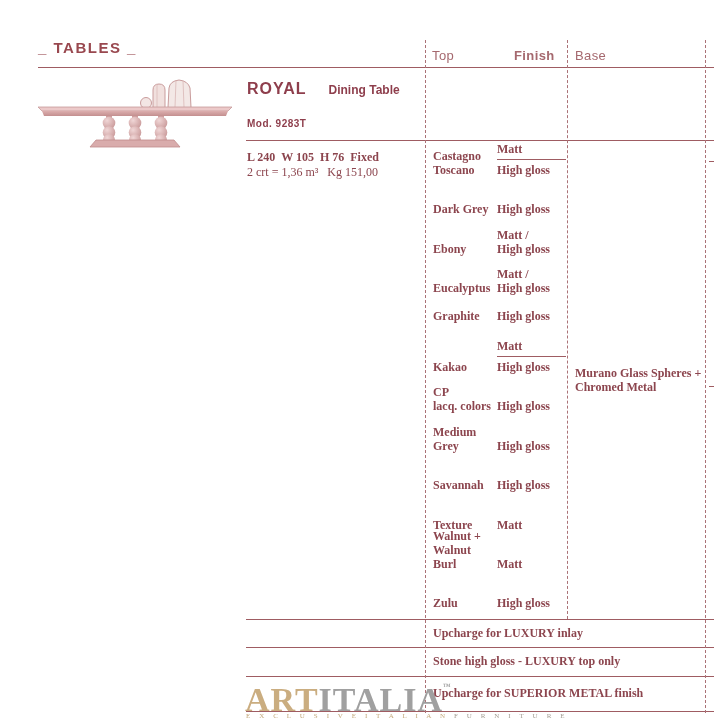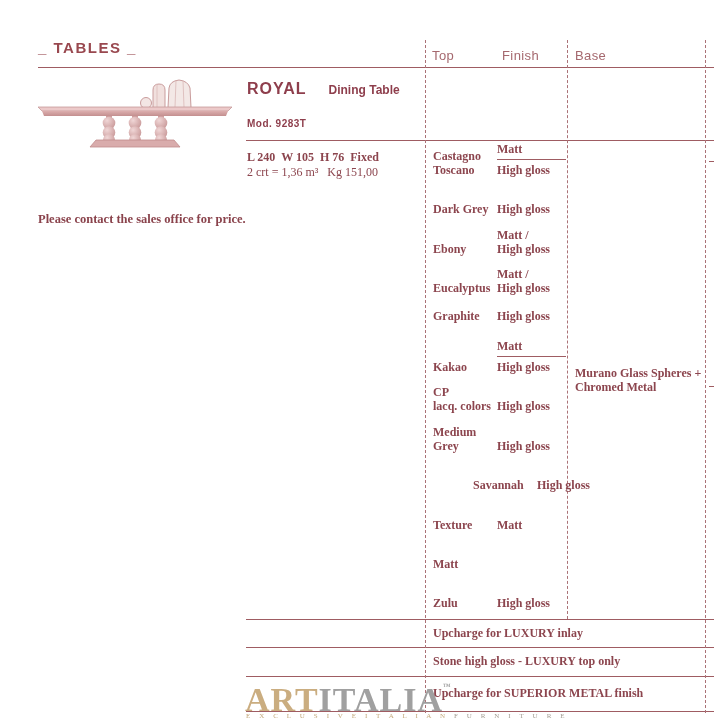--- a/index.html
+++ b/index.html
@@ -5,21 +5,21 @@
   html,body{margin:0;padding:0;}
   body{
     width:714px;height:725px;position:relative;background:#ffffff;
     font-family:"Liberation Serif", serif;color:#8c454e;overflow:hidden;
   }
   .abs{position:absolute;}
   
   .sans{font-family:"Liberation Sans", sans-serif;}
   .section-title{left:38px;top:23px;font-size:15px;font-weight:bold;letter-spacing:1.5px;color:#99484f;margin-top:16px;}
   .colhead{top:48px;font-size:13px;color:#a5686e;letter-spacing:.4px;}
-  .ch-top{left:432px;} .ch-finish{left:502px;} .ch-base{left:575px;}
+  .ch-top{left:432px;} .ch-finish{left:514px;font-weight:bold;} .ch-base{left:575px;}
   
   .hrule{height:0;border-top:1px solid #9f5c62;}
   .vdash{width:0;border-left:1px dashed #ab7277;}
   .tick{width:5px;height:1px;background:#9f5c62;}
   
   .prod-title{left:247px;top:80px;}
   .prod-name{font-size:16px;font-weight:bold;letter-spacing:1px;color:#8e3e4c;}
   .prod-type{font-size:12px;font-weight:bold;color:#8e3e4c;margin-left:22px;}
   .prod-model{left:247px;top:118px;font-size:10px;font-weight:bold;letter-spacing:.5px;color:#8e3e4c;}
   .dims{left:247px;top:150px;font-size:12px;line-height:15px;}
@@ -113,21 +113,20 @@
   <span class="prod-name">ROYAL</span><span class="prod-type">Dining Table</span>
 </div>
 <div class="abs sans prod-model">Mod. 9283T</div>
 
 <div class="abs dims">
   <span class="b">L 240&nbsp; W 105&nbsp; H 76&nbsp; Fixed</span>
   <span class="r">2 crt = 1,36 m³ &nbsp; Kg 151,00</span>
 </div>
 
 <div class="abs custom-note">
-  <span style="display:block">Please contact the sales office for price.</span>
 </div>
 
 <div>
     <div class="frow" style="top: 177px;">
       <div class="fcol-top">
         <span>Castagno</span>
         <span>Toscano</span>
       </div>
       <div class="fcol-fin">
         <span class="ruled">Matt</span>
@@ -188,37 +187,41 @@
     </div>
     <div class="frow" style="top: 452.8px;">
       <div class="fcol-top">
         <span>Medium</span>
         <span>Grey</span>
       </div>
       <div class="fcol-fin">
         <span>High gloss</span>
       </div>
     </div>
-    <div class="frow" style="top: 492.2px; margin-left: 40px;">
+    <div class="frow" style="top: 492.2px;">
       <div class="fcol-top">
         <span>Savannah</span>
       </div>
       <div class="fcol-fin">
         <span>High gloss</span>
       </div>
     </div>
     <div class="frow" style="top: 531.6px;">
       <div class="fcol-top">
         <span>Texture</span>
       </div>
       <div class="fcol-fin">
         <span>Matt</span>
       </div>
     </div>
     <div class="frow" style="top: 571px;">
+      <div class="fcol-top">
+        <span>Walnut +</span>
+        <span>Walnut Burl</span>
+      </div>
       <div class="fcol-fin">
         <span>Matt</span>
       </div>
     </div>
     <div class="frow" style="top: 610.4px; justify-content: space-between;">
       <div class="fcol-top">
         <span>Zulu</span>
       </div>
       <div class="fcol-fin">
         <span>High gloss</span>

